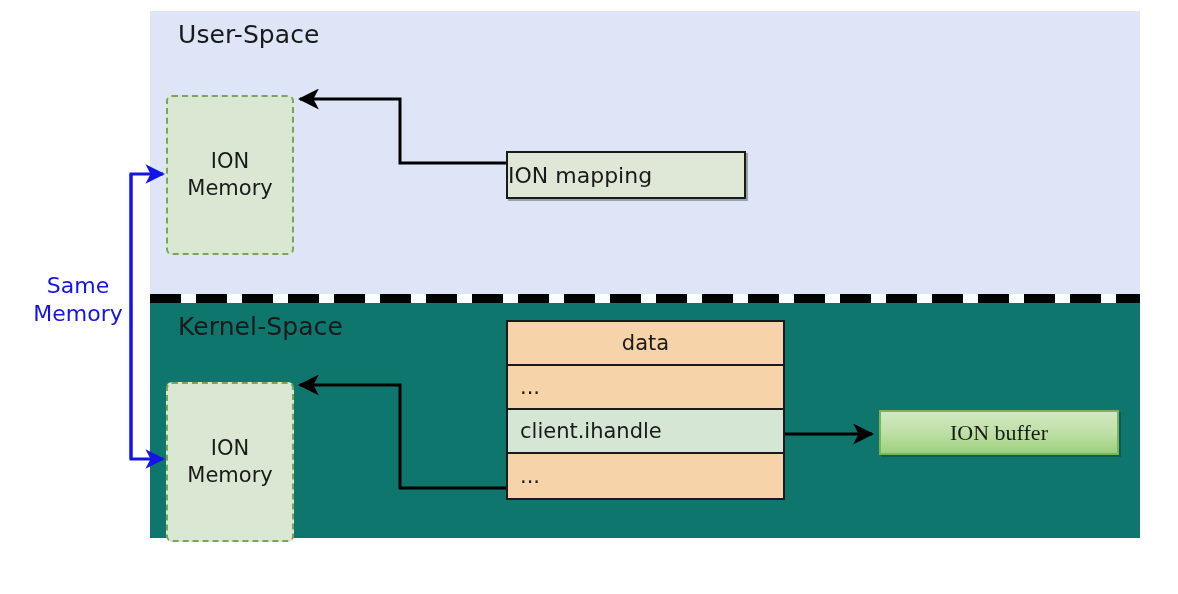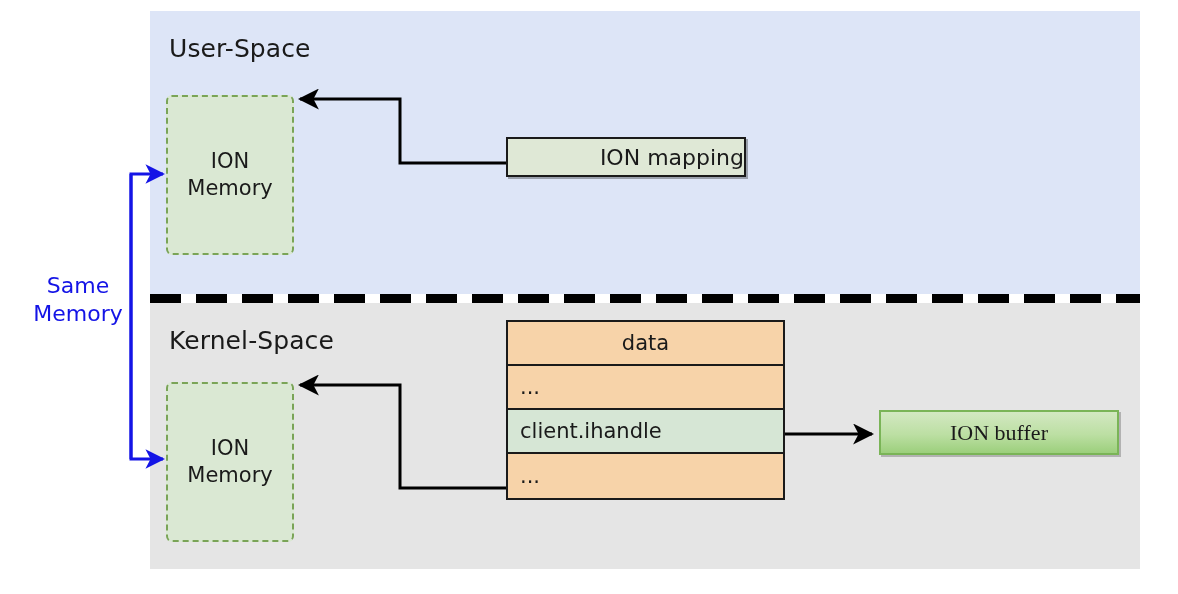--- a/index.html
+++ b/index.html
@@ -25,32 +25,31 @@
     left: 150px;
     width: 990px;
   }
   #user-space-region {
     top: 11px;
     height: 284px;
     background: #dde5f7;
   }
   #kernel-space-region {
     top: 303px;
-    height: 266px;
-    background: #e5e5e5;
+    height: 235px;
+    background: #0f766e;
   }
   .region-label {
     position: absolute;
-    left: 19px;
+    left: 28px;
     top: 9px;
     font-size: 25px;
     color: #1a1a1a;
     letter-spacing: 0.1px;
     white-space: nowrap;
-    margin-top: 14px;
   }
 
   
   #space-divider {
     position: absolute;
     left: 150px;
     top: 294px;
     width: 990px;
     height: 9px;
     background: repeating-linear-gradient(
@@ -83,29 +82,29 @@
     text-align: center;
     display: block;
   }
   #ion-memory-user  { left: 166px; top: 95px; }
   #ion-memory-kernel{ left: 166px; top: 382px; }
 
   
   #ion-mapping-box {
     position: absolute;
     left: 506px;
-    top: 137px;
+    top: 151px;
     width: 240px;
-    height: 40px;
+    height: 48px;
     background: #dfe8d6;
     border: 2px solid #1a1a1a;
     box-sizing: border-box;
     display: flex;
     align-items: center;
-    justify-content: flex-end;
+    justify-content: flex-start;
     box-shadow: 2px 2px 0 rgba(0,0,0,0.30);
   }
   #ion-mapping-box span {
     font-size: 22px;
     color: #1a1a1a;
   }
 
   #ion-buffer-box {
     position: absolute;
     left: 879px;

